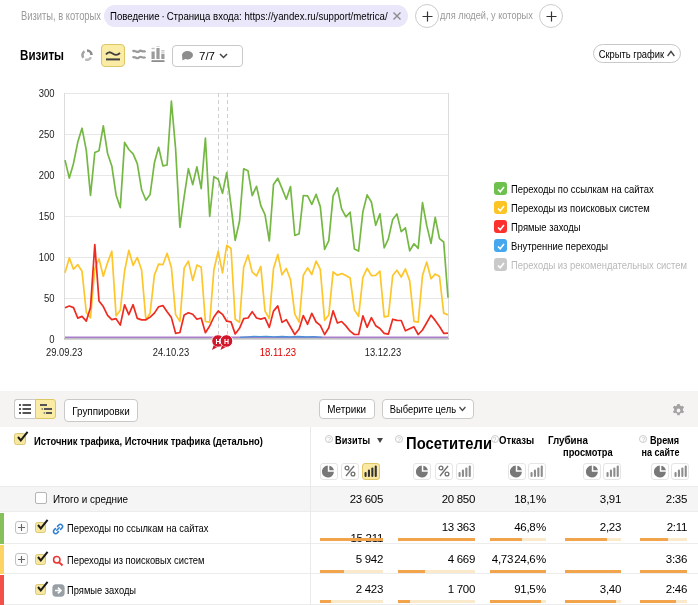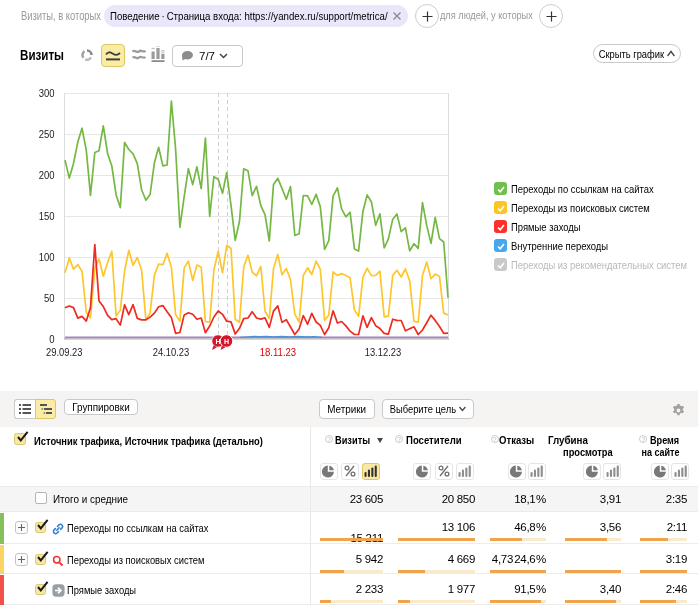--- a/index.html
+++ b/index.html
@@ -168,21 +168,21 @@
         <g fill="#555">
           <rect x="0" y="0" width="7" height="2"></rect>
           <rect x="4" y="4" width="8" height="2"></rect>
           <rect x="6" y="8" width="6" height="2"></rect>
           <rect x="1.5" y="4.4" width="1.6" height="1.2"></rect>
           <rect x="3.6" y="8.4" width="1.6" height="1.2"></rect>
         </g>
       </svg>
   </div>
 </div>
-<div class="abs btn" style="left:64px;top:399px;width:74px;height:16px;font-size:11px">
+<div class="abs btn" style="left:64px;top:399px;width:74px;height:23px;font-size:11px">
     <span class="sx" style="transform:scaleX(.9);transform-origin:50% 50%">Группировки</span>
   </div>
 <div class="abs btn" style="left:319px;top:399px;width:56px;height:20px;font-size:11px">
     <span class="sx" style="transform:scaleX(.9);transform-origin:50% 50%">Метрики</span>
   </div>
 <div class="abs btn" style="left:382px;top:399px;width:92px;height:20px;font-size:11px">
     <span style="display:inline-flex;align-items:center;transform:scaleX(.85);white-space:nowrap">Выберите цель&nbsp;<svg width="9" height="6" viewBox="0 0 9 6">
         <path d="M1 1l3.5 3.5L8 1" fill="none" stroke="#444" stroke-width="1.5"></path>
       </svg></span>
   </div>
@@ -195,21 +195,21 @@
     <path d="M2 6 L4.8 9.4 L11.6 0.8" fill="none" stroke="#1a1a1a" stroke-width="2"></path>
   </svg>
 <div class="abs" style="left:34px;top:434.5px;font-size:11.5px;font-weight:700"><span class="sx" style="transform:scaleX(.815)">Источник трафика, Источник трафика (детально)</span></div>
 
 <div class="q" style="left:325px;top:435px">?</div>
 <div class="abs" style="left:335px;top:433.5px;font-size:11px;font-weight:700"><span class="sx" style="transform:scaleX(.84)">Визиты</span></div>
 <svg class="abs" style="left:377px;top:437.5px" width="6" height="5" viewBox="0 0 6 5">
     <path d="M0 0h6L3 5z" fill="#444"></path>
   </svg>
 <div class="q" style="left:395px;top:435px">?</div>
-<div class="abs" style="left:406px;top:433.5px;font-size:11px;font-weight:700"><span class="sx" style="transform:scaleX(.87)">Посетители</span></div>
+<div class="abs" style="left:406px;top:433.5px;font-size:17px;font-weight:700"><span class="sx" style="transform:scaleX(.87)">Посетители</span></div>
 <div class="q" style="left:490.5px;top:435px">?</div>
 <div class="abs" style="left:499px;top:433.5px;font-size:11px;font-weight:700"><span class="sx" style="transform:scaleX(.87)">Отказы</span></div>
 <div class="q" style="left:563.5px;top:435px">?</div>
 <div class="abs" style="left:0;top:433.5px;width:588px;font-size:11px;font-weight:700;line-height:12px;text-align:right;white-space:nowrap"><span class="sx" style="transform:scaleX(.89);transform-origin:100% 50%">Глубина</span></div>
 <div class="abs" style="left:0;top:445.5px;width:612.5px;font-size:11px;font-weight:700;line-height:12px;text-align:right;white-space:nowrap"><span class="sx" style="transform:scaleX(.846);transform-origin:100% 50%">просмотра</span></div>
 <div class="q" style="left:639.3px;top:435px">?</div>
 <div class="abs" style="left:0;top:433.5px;width:679.7px;font-size:11px;font-weight:700;line-height:12px;text-align:right;white-space:nowrap"><span class="sx" style="transform:scaleX(.83);transform-origin:100% 50%">Время</span></div>
 <div class="abs" style="left:0;top:445.5px;width:679.7px;font-size:11px;font-weight:700;line-height:12px;text-align:right;white-space:nowrap"><span class="sx" style="transform:scaleX(.817);transform-origin:100% 50%">на сайте</span></div>
 
 <div class="ib" style="left:319.5px;top:462.5px">
@@ -335,27 +335,27 @@
       <g fill="none" stroke="#2f7fd1" stroke-width="1.7" stroke-linecap="round">
         <path d="M5.2 7.8 L7.8 5.2"></path>
         <path d="M6 3.6 L7.4 2.2 a2.3 2.3 0 0 1 3.3 3.3 L9.3 6.9"></path>
         <path d="M7 9.4 L5.6 10.8 a2.3 2.3 0 0 1-3.3-3.3 L3.7 6.1"></path>
       </g>
     </svg></div>
 <div class="abs" style="left:67px;top:521.5px;font-size:11px"><span class="sx">Переходы по ссылкам на сайтах</span></div>
 <div class="num" style="left:0;top:532px;width:383px">15 211</div>
 <div class="abs" style="left:319.5px;top:537.5px;width:63px;height:3px;background:#fbe9cb"></div>
 <div class="abs" style="left:319.5px;top:537.5px;width:63.0px;height:3px;background:#f2a44d"></div>
-<div class="num" style="left:0;top:520.5px;width:475px">13 106</div>
+<div class="num" style="left:0;top:520.5px;width:475px">13 363</div>
 <div class="abs" style="left:397.5px;top:537.5px;width:77px;height:3px;background:#fbe9cb"></div>
 <div class="abs" style="left:397.5px;top:537.5px;width:77.0px;height:3px;background:#f2a44d"></div>
 <div class="num" style="left:0;top:520.5px;width:546px">46,8 %</div>
 <div class="abs" style="left:489.5px;top:537.5px;width:56px;height:3px;background:#fbe9cb"></div>
 <div class="abs" style="left:489.5px;top:537.5px;width:32.8px;height:3px;background:#f2a44d"></div>
-<div class="num" style="left:0;top:520.5px;width:621px">3,56</div>
+<div class="num" style="left:0;top:520.5px;width:621px">2,23</div>
 <div class="abs" style="left:565px;top:537.5px;width:56px;height:3px;background:#fbe9cb"></div>
 <div class="abs" style="left:565px;top:537.5px;width:42.0px;height:3px;background:#f2a44d"></div>
 <div class="num" style="left:0;top:520.5px;width:687px">2:11</div>
 <div class="abs" style="left:640px;top:537.5px;width:47px;height:3px;background:#fbe9cb"></div>
 <div class="abs" style="left:640px;top:537.5px;width:28.2px;height:3px;background:#f2a44d"></div>
 <div class="abs" style="left:0;top:545px;width:698px;height:29px;background:#fff;border-bottom:1px solid #ececec"></div>
 <div class="abs" style="left:0;top:545px;width:4px;height:29px;background:#fbd463"></div>
 <div class="abs" style="left:15px;top:552.5px;width:13px;height:13px;border:1px solid #c3c3c3;border-radius:3px;background:#fcfcfc"></div>
 <svg class="abs" style="left:18px;top:555.5px" width="7" height="7" viewBox="0 0 7 7">
     <path d="M3.5 0v7M0 3.5h7" stroke="#666" stroke-width="1.1"></path>
@@ -374,38 +374,38 @@
 <div class="abs" style="left:319.5px;top:569.5px;width:24.6px;height:3px;background:#f2a44d"></div>
 <div class="num" style="left:0;top:552.5px;width:475px">4 669</div>
 <div class="abs" style="left:397.5px;top:569.5px;width:77px;height:3px;background:#fbe9cb"></div>
 <div class="abs" style="left:397.5px;top:569.5px;width:27.3px;height:3px;background:#f2a44d"></div>
 <div class="num" style="left:0;top:552.5px;width:546px">24,6 %</div>
 <div class="abs" style="left:489.5px;top:569.5px;width:56px;height:3px;background:#fbe9cb"></div>
 <div class="abs" style="left:489.5px;top:569.5px;width:56.0px;height:3px;background:#f2a44d"></div>
 <div class="num" style="left:0;top:552.5px;width:513px">4,73</div>
 <div class="abs" style="left:565px;top:569.5px;width:56px;height:3px;background:#fbe9cb"></div>
 <div class="abs" style="left:565px;top:569.5px;width:56.0px;height:3px;background:#f2a44d"></div>
-<div class="num" style="left:0;top:552.5px;width:687px">3:19</div>
+<div class="num" style="left:0;top:552.5px;width:687px">3:36</div>
 <div class="abs" style="left:640px;top:569.5px;width:47px;height:3px;background:#fbe9cb"></div>
 <div class="abs" style="left:640px;top:569.5px;width:47.0px;height:3px;background:#f2a44d"></div>
 <div class="abs" style="left:0;top:575px;width:698px;height:30px;background:#fff;border-bottom:1px solid #ececec"></div>
 <div class="abs" style="left:0;top:575px;width:4px;height:30px;background:#f4504a"></div>
 <div class="abs" style="left:35px;top:583.5px;width:11px;height:11px;background:#f8e79e;border:1px solid #d9c878;border-radius:2.5px"></div>
 <svg class="abs" style="left:36px;top:580.5px" width="13" height="13" viewBox="0 0 13 13">
     <path d="M2 6 L4.8 9.4 L11.6 0.8" fill="none" stroke="#1a1a1a" stroke-width="2"></path>
   </svg>
 <div class="abs" style="left:52px;top:582.5px"><svg width="13" height="13" viewBox="0 0 14 14">
       <rect x="0.4" y="0.4" width="13.2" height="13.2" rx="4" fill="#98a0a6"></rect>
       <path d="M3.2 7h6M6.4 3.9 9.6 7l-3.2 3.1" fill="none" stroke="#fff" stroke-width="1.8"></path>
     </svg></div>
 <div class="abs" style="left:67px;top:583.5px;font-size:11px"><span class="sx">Прямые заходы</span></div>
-<div class="num" style="left:0;top:582.5px;width:383px">2 233</div>
+<div class="num" style="left:0;top:582.5px;width:383px">2 423</div>
 <div class="abs" style="left:319.5px;top:599.5px;width:63px;height:3px;background:#fbe9cb"></div>
 <div class="abs" style="left:319.5px;top:599.5px;width:11.0px;height:3px;background:#f2a44d"></div>
-<div class="num" style="left:0;top:582.5px;width:475px">1 977</div>
+<div class="num" style="left:0;top:582.5px;width:475px">1 700</div>
 <div class="abs" style="left:397.5px;top:599.5px;width:77px;height:3px;background:#fbe9cb"></div>
 <div class="abs" style="left:397.5px;top:599.5px;width:12.2px;height:3px;background:#f2a44d"></div>
 <div class="num" style="left:0;top:582.5px;width:546px">91,5 %</div>
 <div class="abs" style="left:489.5px;top:599.5px;width:56px;height:3px;background:#fbe9cb"></div>
 <div class="abs" style="left:489.5px;top:599.5px;width:51.5px;height:3px;background:#f2a44d"></div>
 <div class="num" style="left:0;top:582.5px;width:621px">3,40</div>
 <div class="abs" style="left:565px;top:599.5px;width:56px;height:3px;background:#fbe9cb"></div>
 <div class="abs" style="left:565px;top:599.5px;width:51.0px;height:3px;background:#f2a44d"></div>
 <div class="num" style="left:0;top:582.5px;width:687px">2:46</div>
 <div class="abs" style="left:640px;top:599.5px;width:47px;height:3px;background:#fbe9cb"></div>

